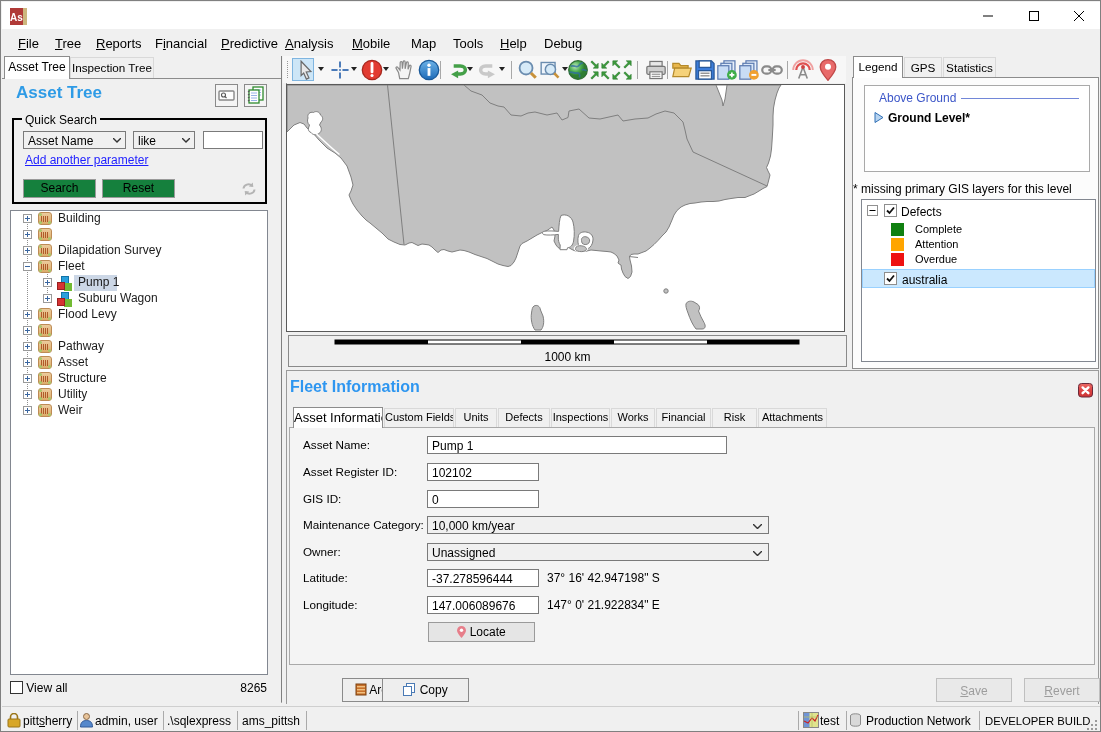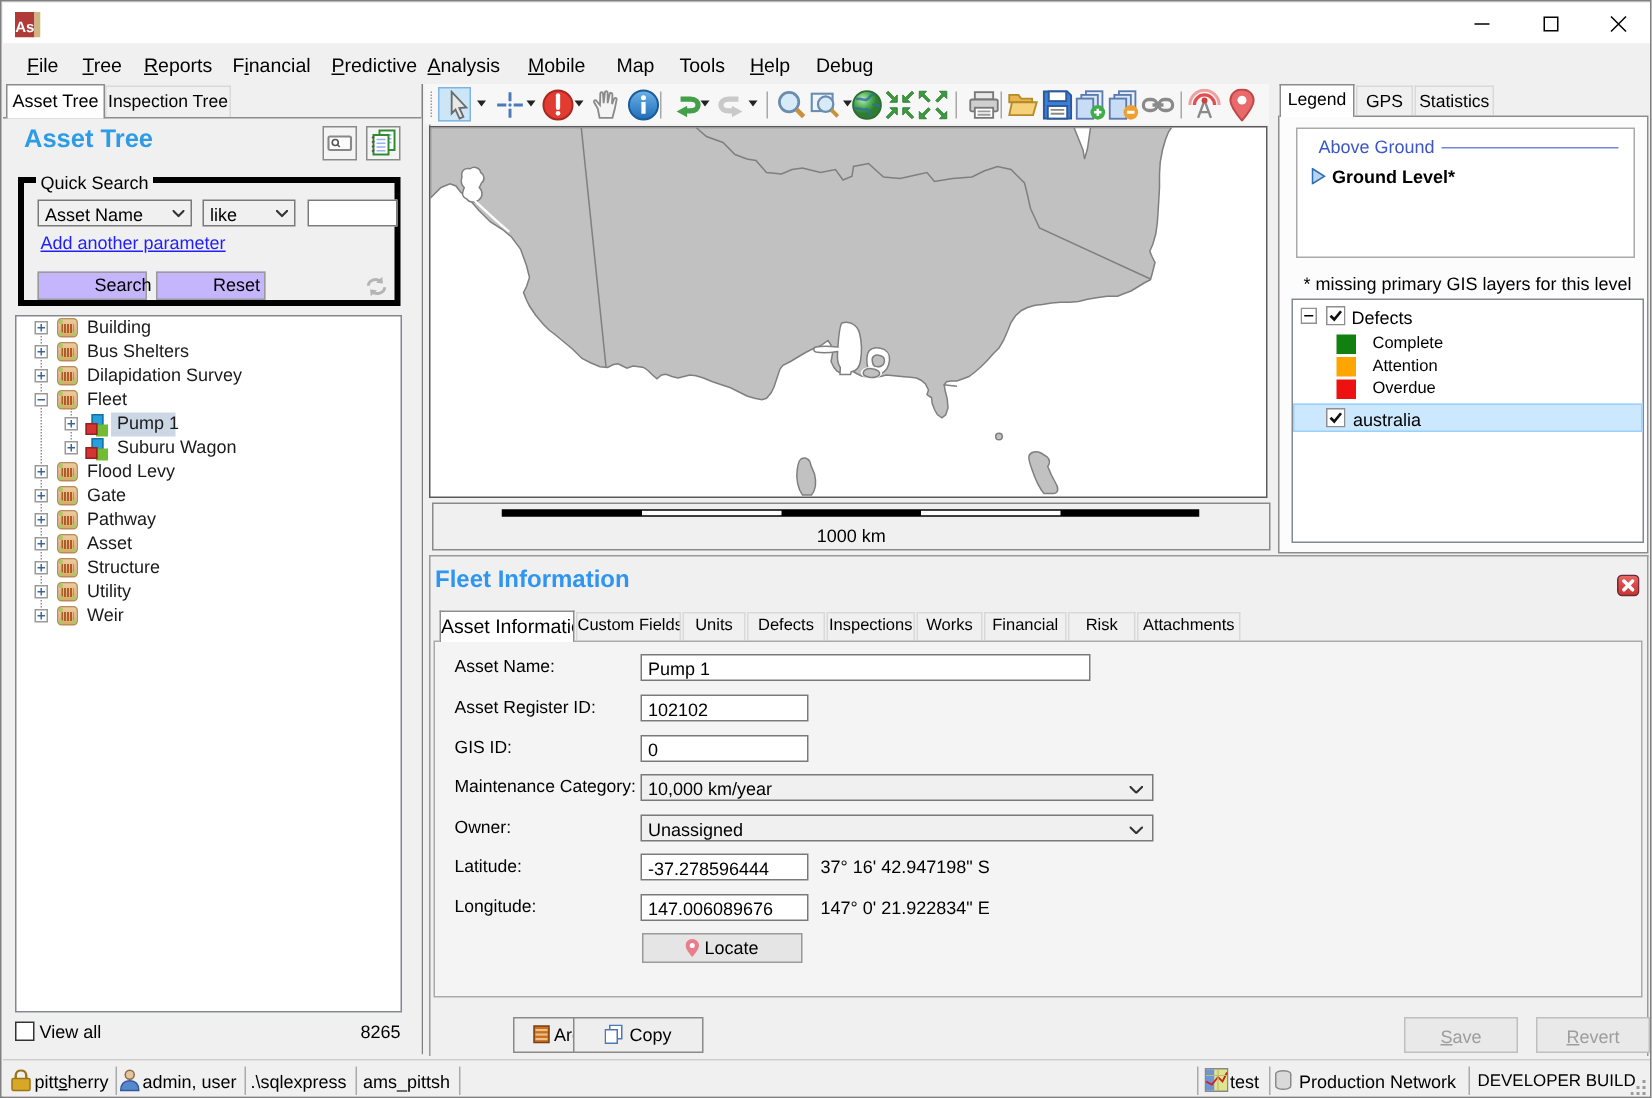--- a/index.html
+++ b/index.html
@@ -17,28 +17,28 @@
 .mi { position:absolute; top:7px; font-size:13px; color:#000; }
 .mi u { text-decoration:underline; }
 
 
 #leftpanel { position:absolute; left:1px; top:55px; width:280px; height:647px; background:#f0f0f0; border-right:1px solid #808080; border-bottom:1px solid #d0d0d0; }
 .ltab { position:absolute; top:1px; height:21px; font-size:12px; color:#000; background:#f0f0f0; border:1px solid #d9d9d9; border-bottom:none; padding-top:3px; text-align:center; }
 .ltab.active { background:#fff; border:1px solid #8c8c8c; border-bottom:none; top:0px; height:23px; z-index:3; }
 #lp-body { position:absolute; left:0px; top:22px; width:279px; height:626px; background:#f0f0f0; border-top:1px solid #8c8c8c; }
 #at-title { position:absolute; left:14px; top:4px; font-size:17px; font-weight:bold; color:#2e9be6; letter-spacing:0px; }
 .iconbtn { position:absolute; width:23px; height:23px; border:1px solid #8a8a8a; background:#f4f4f4; }
-#qs-group { position:absolute; left:10px; top:39px; width:255px; height:86px; border:4px solid #000000; }
+#qs-group { position:absolute; left:10px; top:39px; width:255px; height:86px; border:2px solid #000000; }
 #qs-label { position:absolute; left:8px; top:-7px; background:#f0f0f0; padding:0 3px; font-size:12px; color:#000; }
 .combo { position:absolute; height:18px; border:1px solid #7a7a7a; background:#f0f0f0; font-size:12px; color:#000; }
 .combo .ctext { position:absolute; left:4px; top:2px; white-space:nowrap; }
 .combo svg { position:absolute; right:4px; top:6px; }
 .tinput { position:absolute; height:18px; border:1px solid #7a7a7a; background:#fff; }
 #addparam { position:absolute; left:11px; top:33px; color:#1e1eff; text-decoration:underline; font-size:12px; }
-.btn { position:absolute; height:19px; background:#c4b5fd; border:1px solid #9a9a9a; font-size:12px; color:#000; padding-top:1px;padding-left:37px; }
+.btn { position:absolute; height:19px; background:#15803d; border:1px solid #9a9a9a; text-align:center; font-size:12px; color:#000; padding-top:1px; }
 #treebox { position:absolute; left:8px; top:131px; width:258px; height:465px; background:#fff; border:1px solid #828790; overflow:hidden; }
 .trow { position:absolute; left:0; height:16px; width:100%; font-size:12px; color:#1a1a1a; }
 .plusbox { position:absolute; width:9px; height:9px; border:1px solid #9a9a9a; background:#fff; }
 .plusbox::before { content:""; position:absolute; left:1px; top:3px; width:5px; height:1px; background:#3a66a0; }
 .plusbox.plus::after { content:""; position:absolute; left:3px; top:1px; width:1px; height:5px; background:#3a66a0; }
 .crate { position:absolute; width:14px; height:13px; background:linear-gradient(#eccb9d,#dcab69); border-radius:3px; border:1px solid #bd8c55; }
 .crate::before { content:""; position:absolute; left:2px; right:2px; top:3px; bottom:2px; background:repeating-linear-gradient(90deg,#b05a2a 0 1px,transparent 1px 2px); }
 .crate::after { content:""; position:absolute; width:3px; height:3px; background:#a8c86a; border-radius:50%; left:0px; top:0px; box-shadow:0 8px 0 #a8c86a, 9px 8px 0 #a8c86a; }
 .cubes { position:absolute; width:14px; height:14px; }
 .cubes::before { content:""; position:absolute; left:4px; top:0px; width:6px; height:6px; background:#29a0dc; border:1px solid #1273a8; }
@@ -59,21 +59,21 @@
 
 
 #rightpanel { position:absolute; left:851px; top:55px; width:249px; height:315px; }
 .rtab { position:absolute; top:1px; height:20px; background:#f0f0f0; border:1px solid #d9d9d9; border-bottom:none; padding-top:3px; font-size:11.7px; text-align:center; }
 .rtab.active { background:#fff; border:1px solid #8c8c8c; border-bottom:none; top:0; height:22px; z-index:3; }
 #rp-body { position:absolute; left:0; top:21px; width:247px; height:292px; background:#fcfcfc; border:1px solid #8c8c8c; }
 #agbox { position:absolute; left:11px; top:7px; width:226px; height:87px; border:1px solid #a9a9a9; background:#fff; }
 #agtitle { position:absolute; left:14px; top:5px; color:#3c56c8; font-size:12px; }
 #agline { position:absolute; left:96px; top:12px; width:118px; height:1px; background:#7287d8; }
 #gl-text { position:absolute; left:23px; top:25px; font-weight:bold; font-size:12px; color:#000; }
-#missing { position:absolute; left:16px; top:104px; font-size:12px; color:#000;text-align:center; }
+#missing { position:absolute; left:0; top:104px; font-size:12px; color:#000;text-align:center; }
 #defbox { position:absolute; left:8px; top:121px; width:235px; height:163px; background:#fff; border:1px solid #828790; }
 .cswatch { position:absolute; width:13px; height:13px; }
 
 
 #fleetpanel { position:absolute; left:285px; top:369px; width:813px; height:334px; background:#f0f0f0; border:1px solid #9a9a9a; border-bottom:none; }
 #fi-title { position:absolute; left:3px; top:7px; font-size:16px; font-weight:bold; color:#2e96f0; }
 #fi-close { position:absolute; right:5px; top:12px; width:15px; height:15px; }
 .ftab { position:absolute; top:37px; height:19px; background:#f0f0f0; border:1px solid #d9d9d9; border-bottom:none; padding-top:2px; font-size:11px; white-space:nowrap; text-align:center; overflow:hidden; }
 .ftab.active { top:36px; height:21px; background:#fff; border:1px solid #8c8c8c; border-bottom:none; z-index:3; font-size:13px; }
 #fi-page { position:absolute; left:2px; top:56px; width:806px; height:238px; background:#f4f4f4; border:1px solid #a9a9a9; }
@@ -168,40 +168,34 @@
         </svg>
     </div>
     <div id="treebox">
       <div style="position:absolute;left:16px;top:8px;width:1px;height:192px;border-left:1px dotted #909090;"></div>
       <div style="position:absolute;left:36px;top:60px;width:1px;height:28px;border-left:1px dotted #909090;"></div>
       <div style="position:absolute;left:63px;top:64px;width:43px;height:16px;background:#ccd7e6;"></div>
 
       <div class="trow" style="top:0px;">
           <span style="position:absolute;left:47px;">Building</span>
         </div>
-      <div class="trow" style="top:16px;">
-          <span style="position:absolute;left:47px;">Bus Shelters</span>
-        </div>
       <div class="trow" style="top:32px;text-align:right;">
           <span style="position:absolute;left:47px;">Dilapidation Survey</span>
         </div>
       <div class="trow" style="top:48px;">
           <span style="position:absolute;left:47px;">Fleet</span>
         </div>
       <div class="trow" style="top:64px;">
           <span style="position:absolute;left:67px;">Pump 1</span>
         </div>
       <div class="trow" style="top:80px;">
           <span style="position:absolute;left:67px;">Suburu Wagon</span>
         </div>
       <div class="trow" style="top:96px;">
           <span style="position:absolute;left:47px;">Flood Levy</span>
-        </div>
-      <div class="trow" style="top:112px;">
-          <span style="position:absolute;left:47px;">Gate</span>
         </div>
       <div class="trow" style="top:128px;">
           <span style="position:absolute;left:47px;">Pathway</span>
         </div>
       <div class="trow" style="top:144px;">
           <span style="position:absolute;left:47px;">Asset</span>
         </div>
       <div class="trow" style="top:160px;">
           <span style="position:absolute;left:47px;">Structure</span>
         </div>

